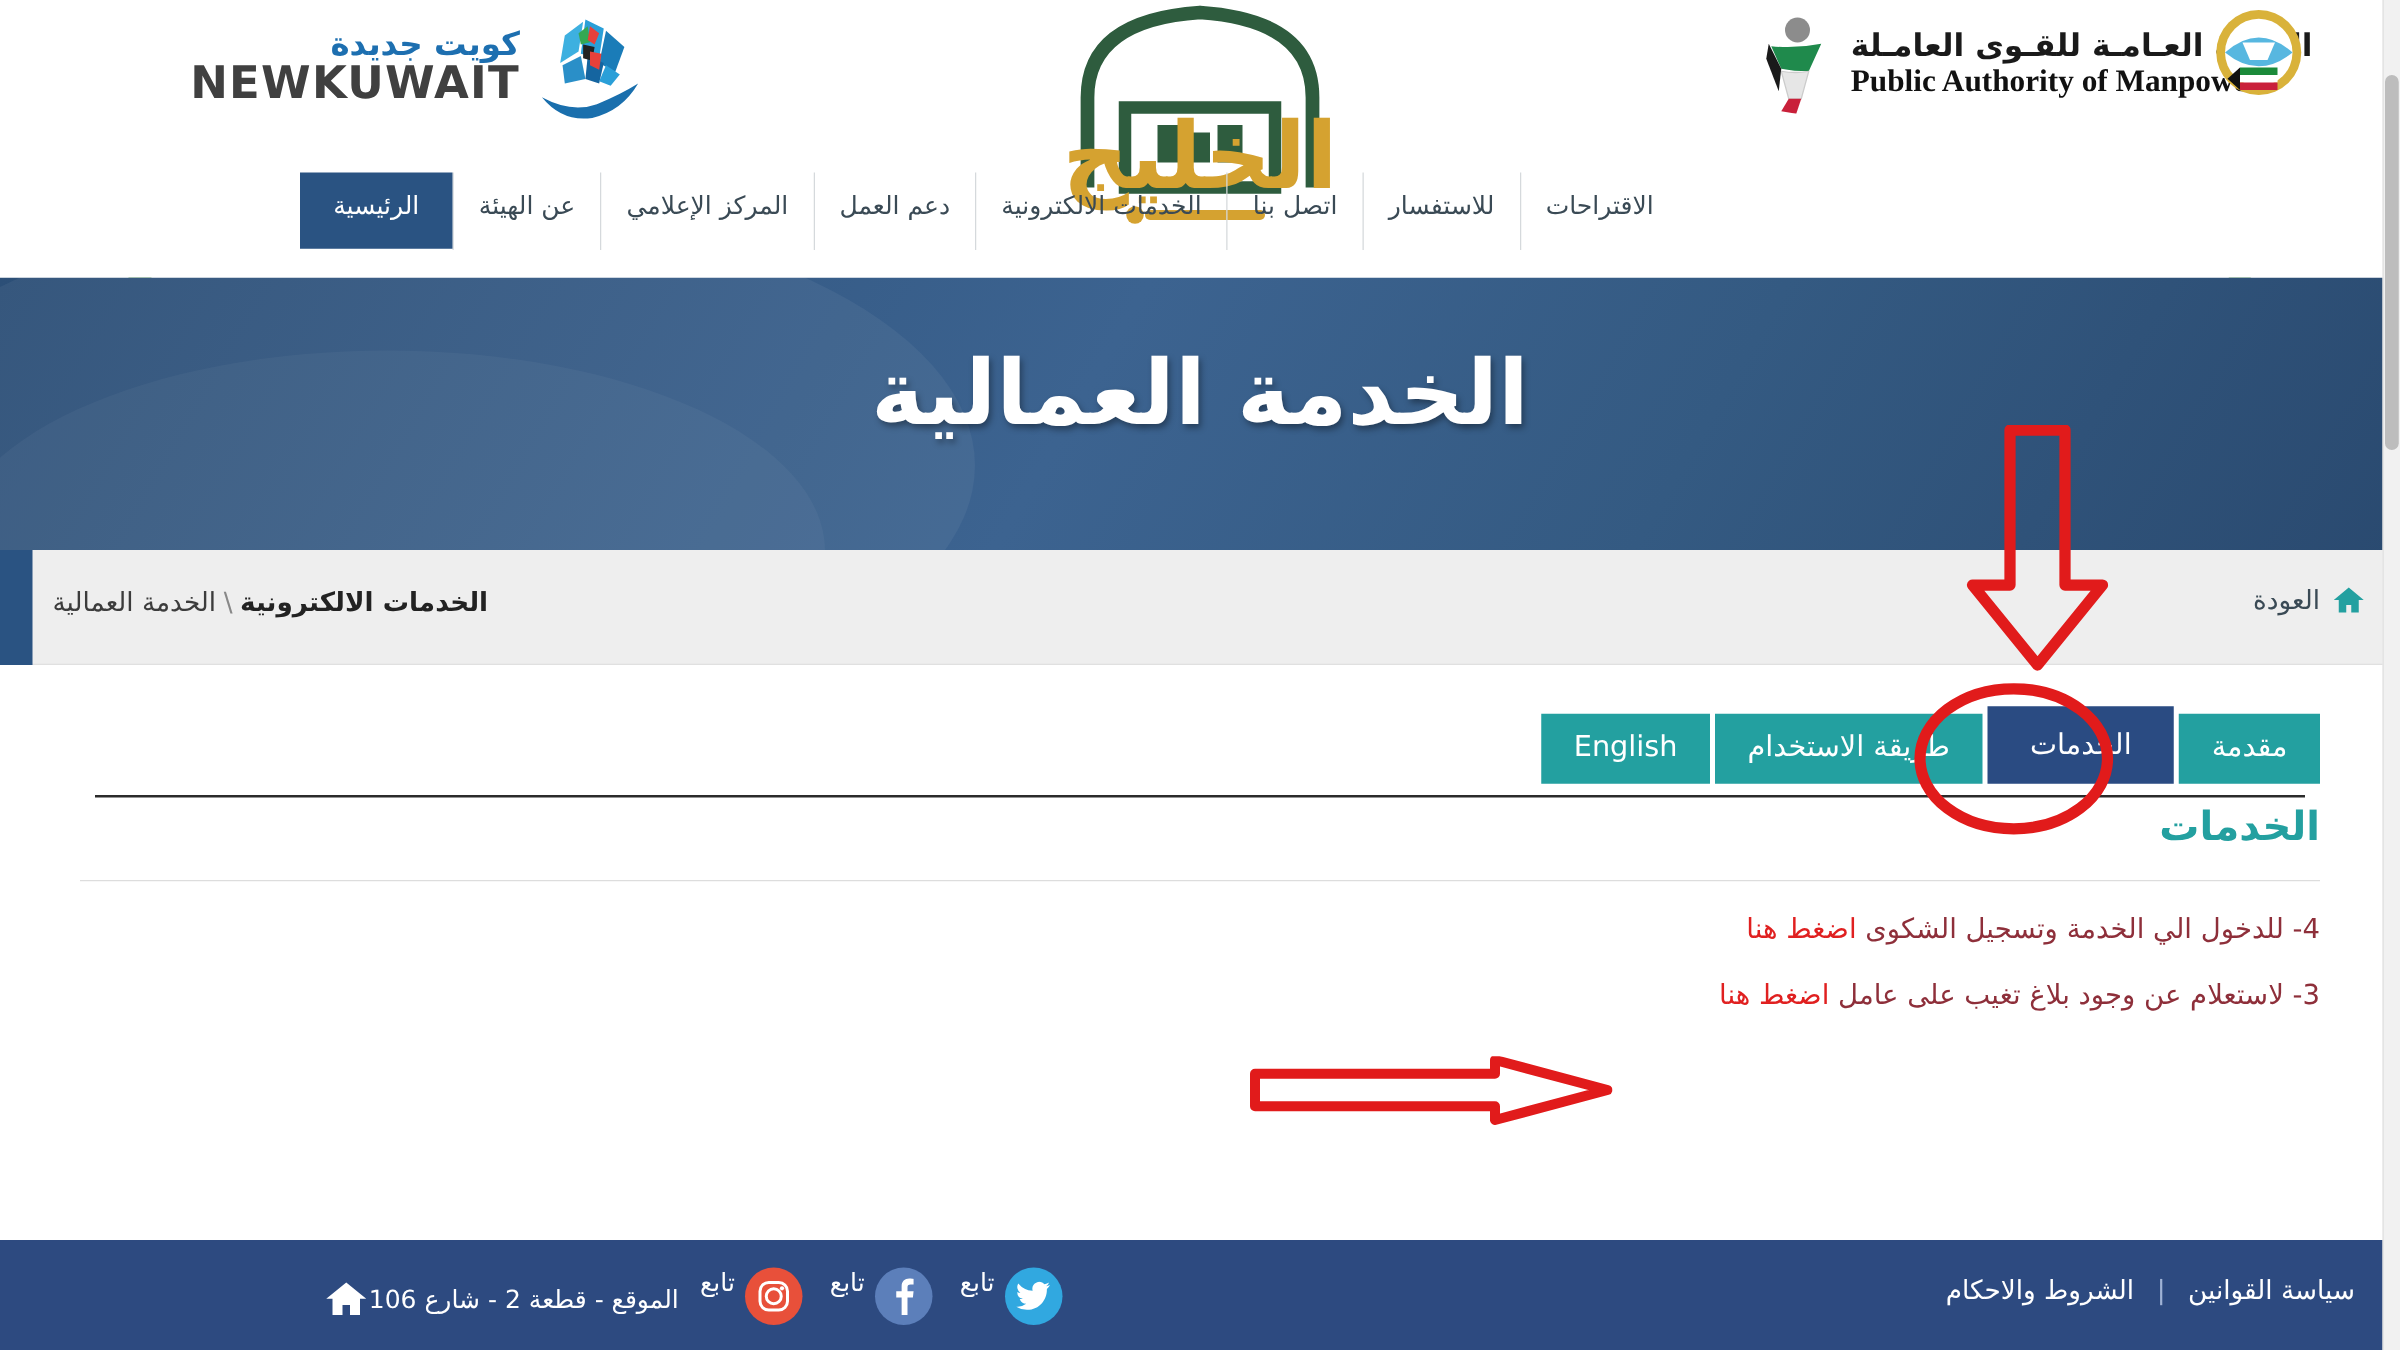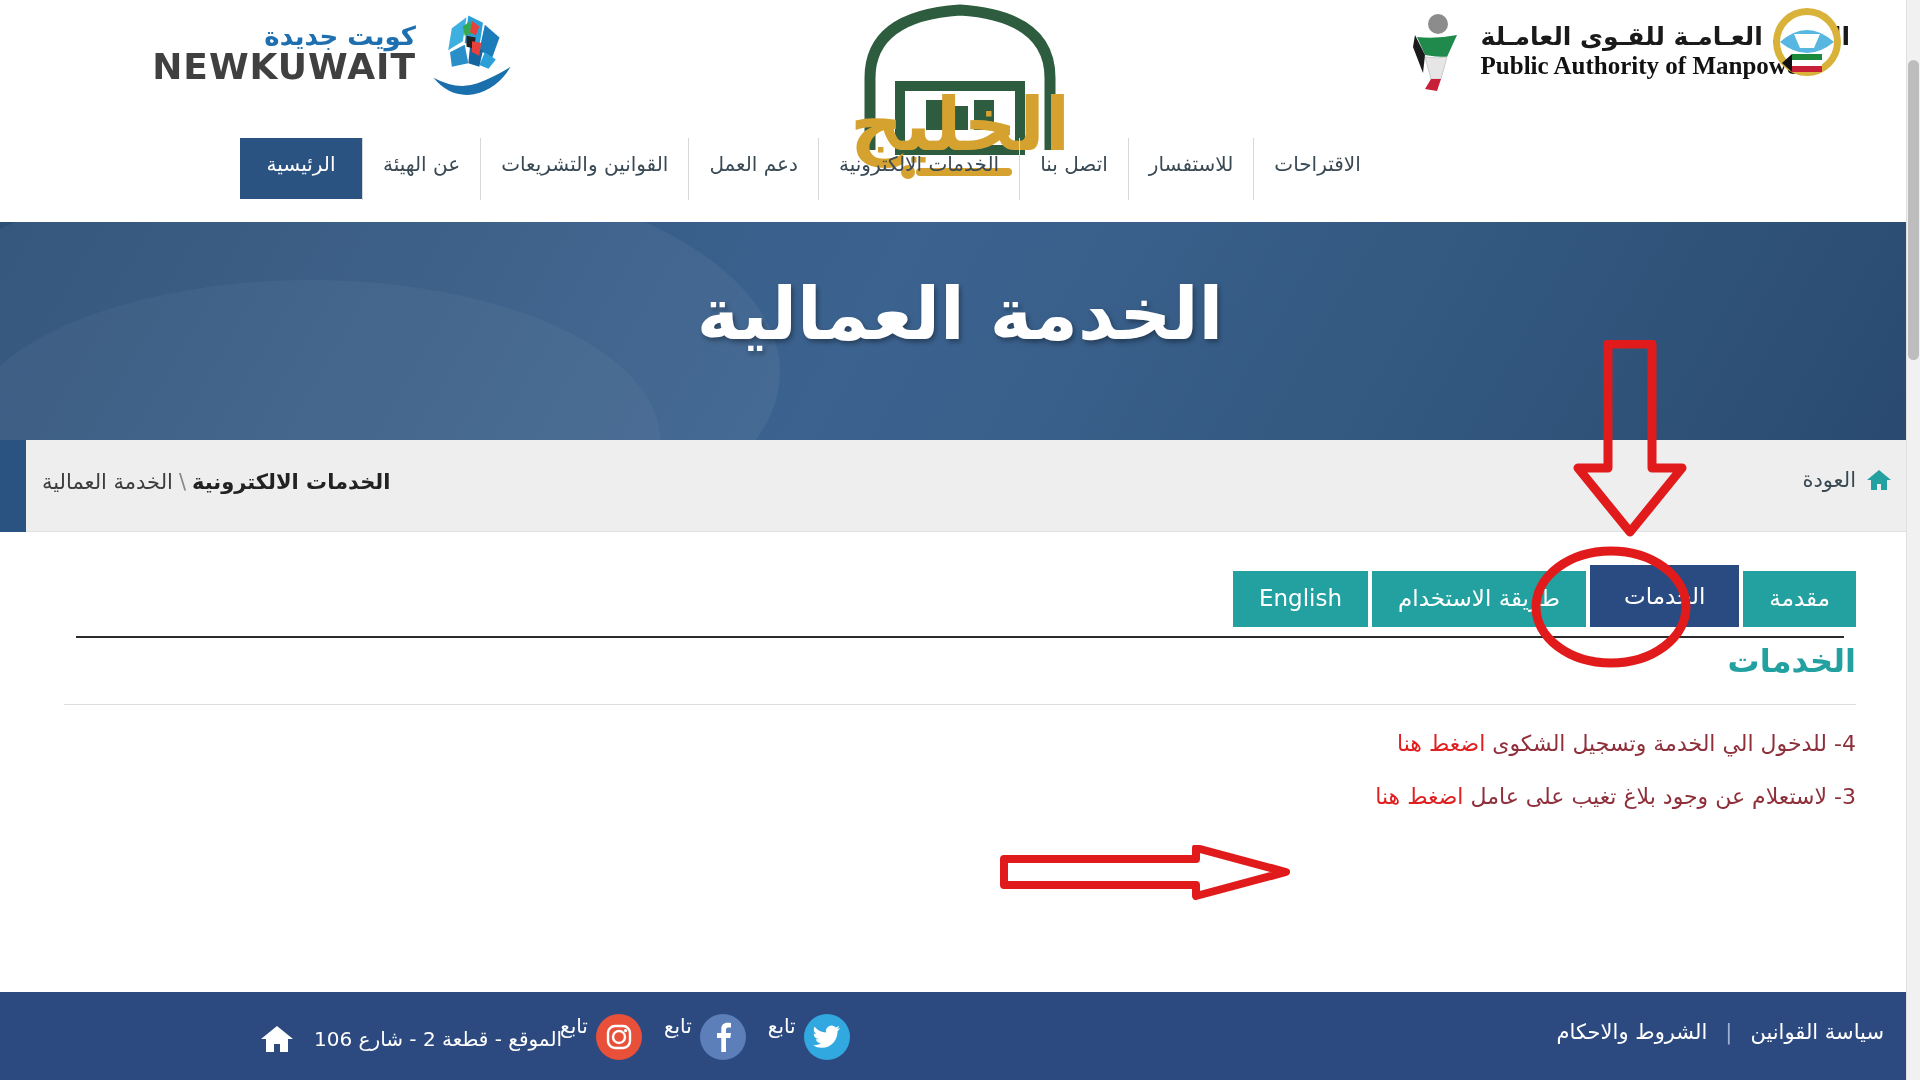--- a/index.html
+++ b/index.html
@@ -167,21 +167,21 @@
   .soc-label { color: #ffffff; font-size: 20px; }
   .soc-badge {
     width: 46px; height: 46px; border-radius: 50%;
     display: flex; align-items: center; justify-content: center;
   }
   .soc-tw { background: #31a8e0; }
   .soc-fb { background: #5c7fba; }
   .soc-ig { background: #e8503a; }
   .f-addr {
     position: absolute; left: 260px; top: 32px; display: flex; align-items: center;
-    gap: 20px; color: #ffffff; font-size: 20px; direction: rtl; white-space: nowrap;
+    gap: 1px; color: #ffffff; font-size: 20px; direction: rtl; white-space: nowrap;
   }
   .f-home { width: 34px; height: 30px; }
 
   
   .annot { position: absolute; z-index: 40; pointer-events: none; }
   .annot-arrow-down { top: 340px; left: 1570px; width: 120px; height: 200px; }
   .annot-circle { top: 545px; left: 1528px; width: 166px; height: 125px; }
   .annot-arrow-right { top: 845px; left: 1000px; width: 290px; height: 55px; }
 
   
@@ -255,21 +255,21 @@
         <polygon points="28,52 18,61 28,70" fill="#111"></polygon>
       </svg>
     </div>
 
     <nav class="nav">
       <div class="nav-item">الاقتراحات</div>
       <div class="nav-item">للاستفسار</div>
       <div class="nav-item">اتصل بنا</div>
       <div class="nav-item">الخدمات الالكترونية</div>
       <div class="nav-item">دعم العمل</div>
-      <div class="nav-item">القوانين والتشريعات</div>
+      <div class="nav-item">المركز الإعلامي</div>
       <div class="nav-item">عن الهيئة</div>
       <div class="nav-item active">الرئيسية</div>
     </nav>
   </div>
 
   <section class="hero">
     <div class="hero-title">الخدمة العمالية</div>
   </section>
 
   <div class="crumb-side"></div>

